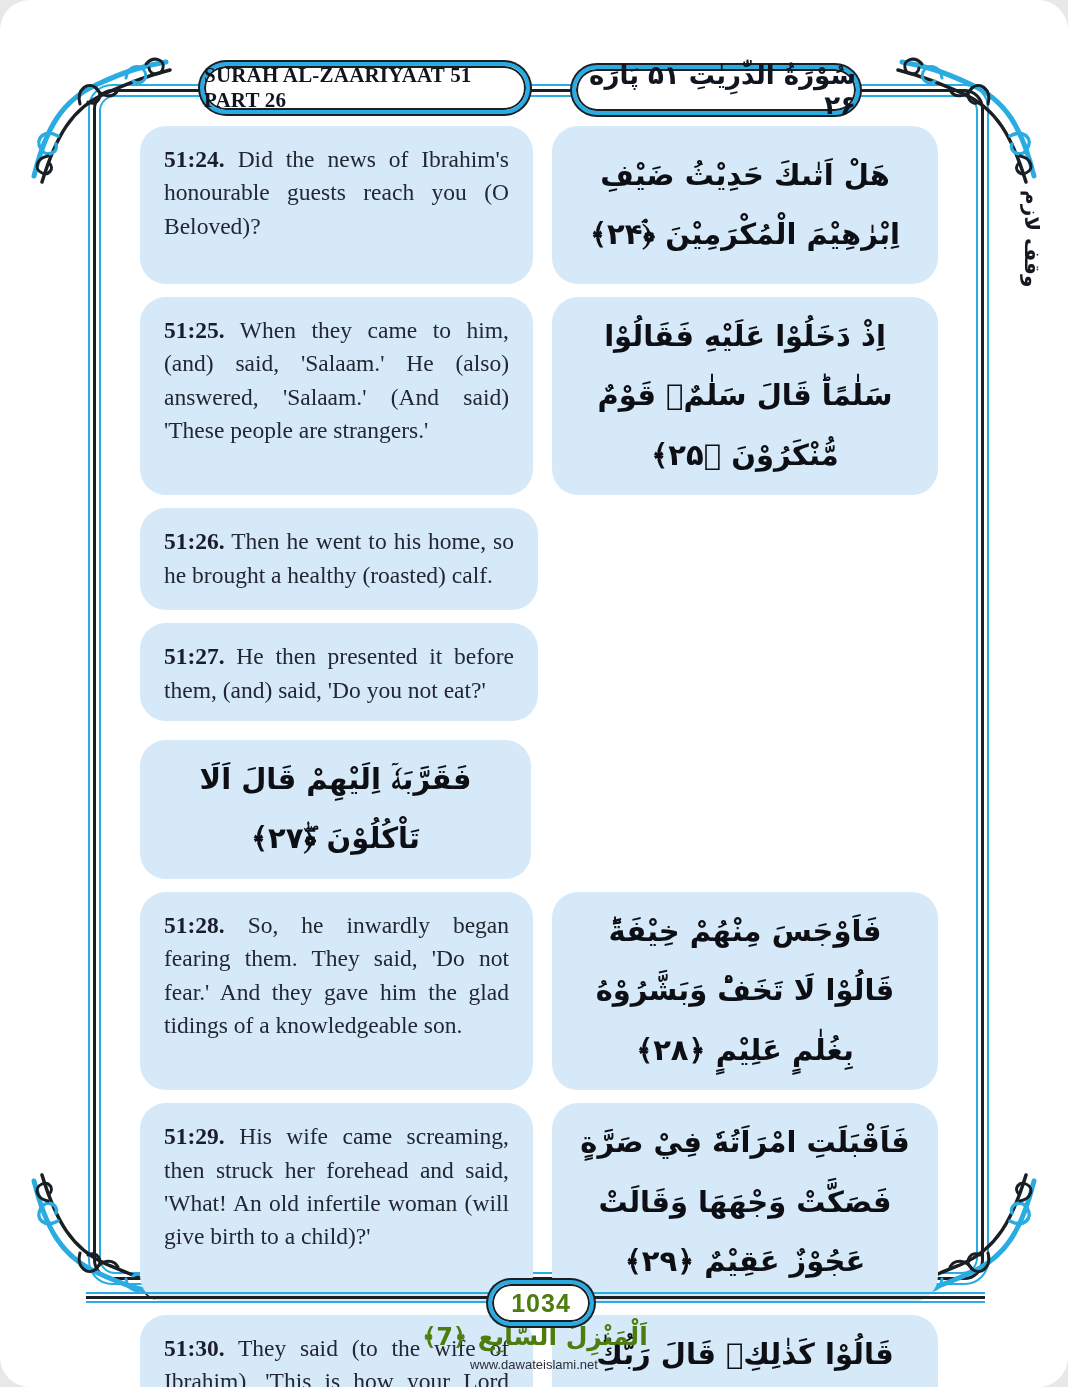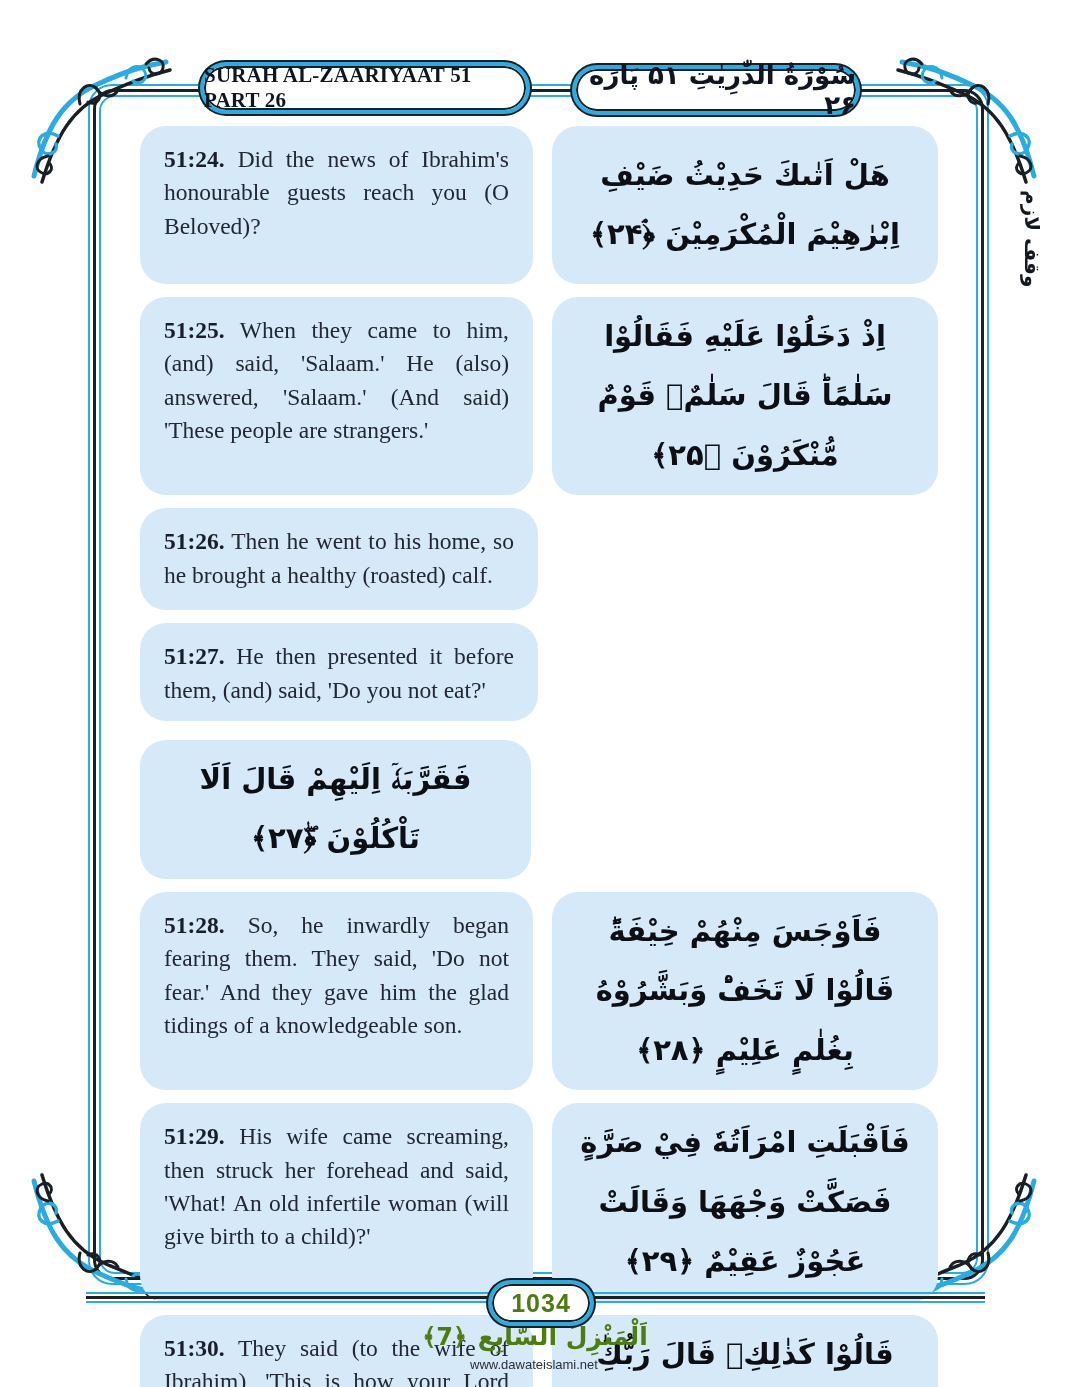--- a/index.html
+++ b/index.html
@@ -2,20 +2,21 @@
 <html><head>
 <meta charset="utf-8">
 <style>
   html,body{margin:0;padding:0;background:#e8e8e8;}
   .page{
     position:relative;
     width:1068px;height:1387px;
     background:#ffffff;
     overflow:hidden;
     font-family:"Liberation Serif", serif;
+    border-radius:30px;
   }
   
   .frame{
     position:absolute;left:88px;top:84px;width:897px;height:1197px;
     border:2px solid #2aace2;border-radius:24px;
     pointer-events:none;
   }
   .frame::before{
     content:"";position:absolute;inset:3px;
     border:3px solid #1a1f24;border-radius:20px;

